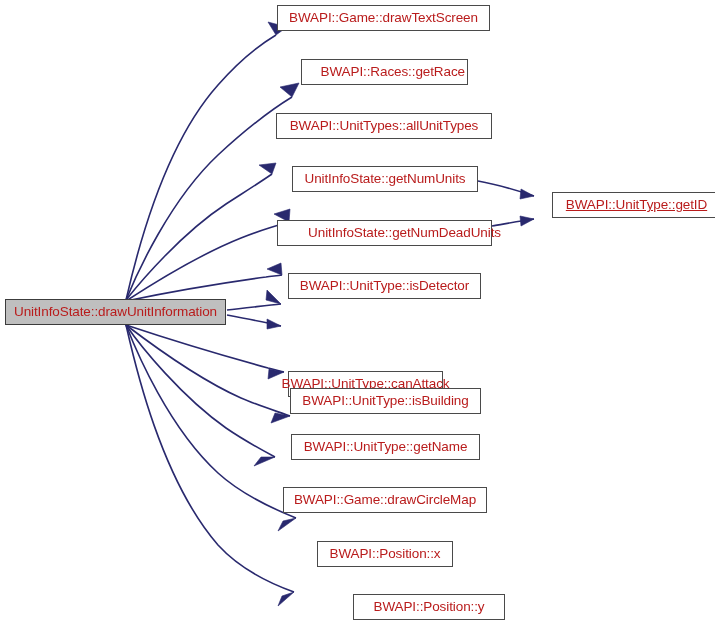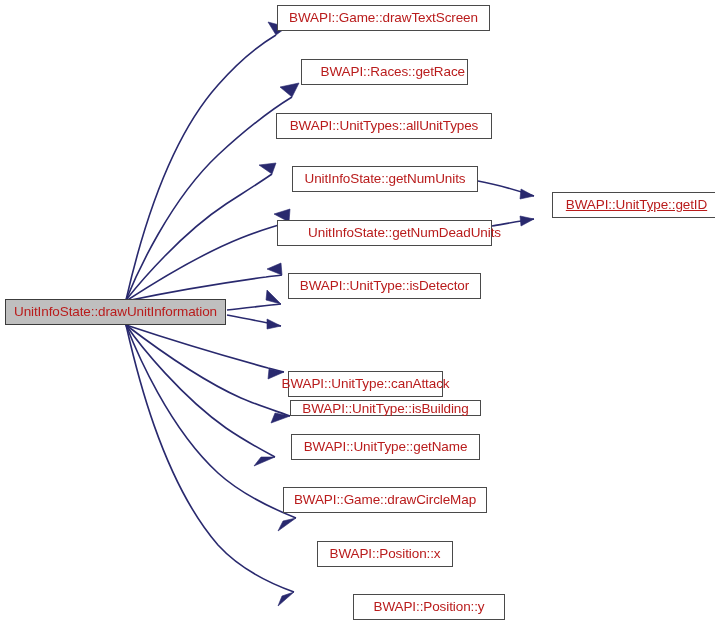--- a/index.html
+++ b/index.html
@@ -108,21 +108,21 @@
     </div>
     <div class="gnode" style="left: 277px; top: 220px; width: 215px; height: 26px; padding-left: 40px;">
       <span class="gnode-label">UnitInfoState::getNumDeadUnits</span>
     </div>
     <div class="gnode" style="left: 288px; top: 273px; width: 193px; height: 26px;">
       <span class="gnode-label">BWAPI::UnitType::isDetector</span>
     </div>
     <div class="gnode" style="left: 288px; top: 327px; width: 155px; height: 26px; margin-top: 44px;">
       <span class="gnode-label">BWAPI::UnitType::canAttack</span>
     </div>
-    <div class="gnode" style="left: 290px; top: 400px; width: 191px; height: 16px; align-items: flex-end;">
+    <div class="gnode" style="left: 290px; top: 388px; width: 191px; height: 26px;">
       <span class="gnode-label">BWAPI::UnitType::isBuilding</span>
     </div>
     <div class="gnode" style="left: 291px; top: 434px; width: 189px; height: 26px;">
       <span class="gnode-label">BWAPI::UnitType::getName</span>
     </div>
     <div class="gnode" style="left: 283px; top: 487px; width: 204px; height: 26px;">
       <span class="gnode-label">BWAPI::Game::drawCircleMap</span>
     </div>
     <div class="gnode" style="left: 317px; top: 541px; width: 136px; height: 26px;">
       <span class="gnode-label">BWAPI::Position::x</span>

